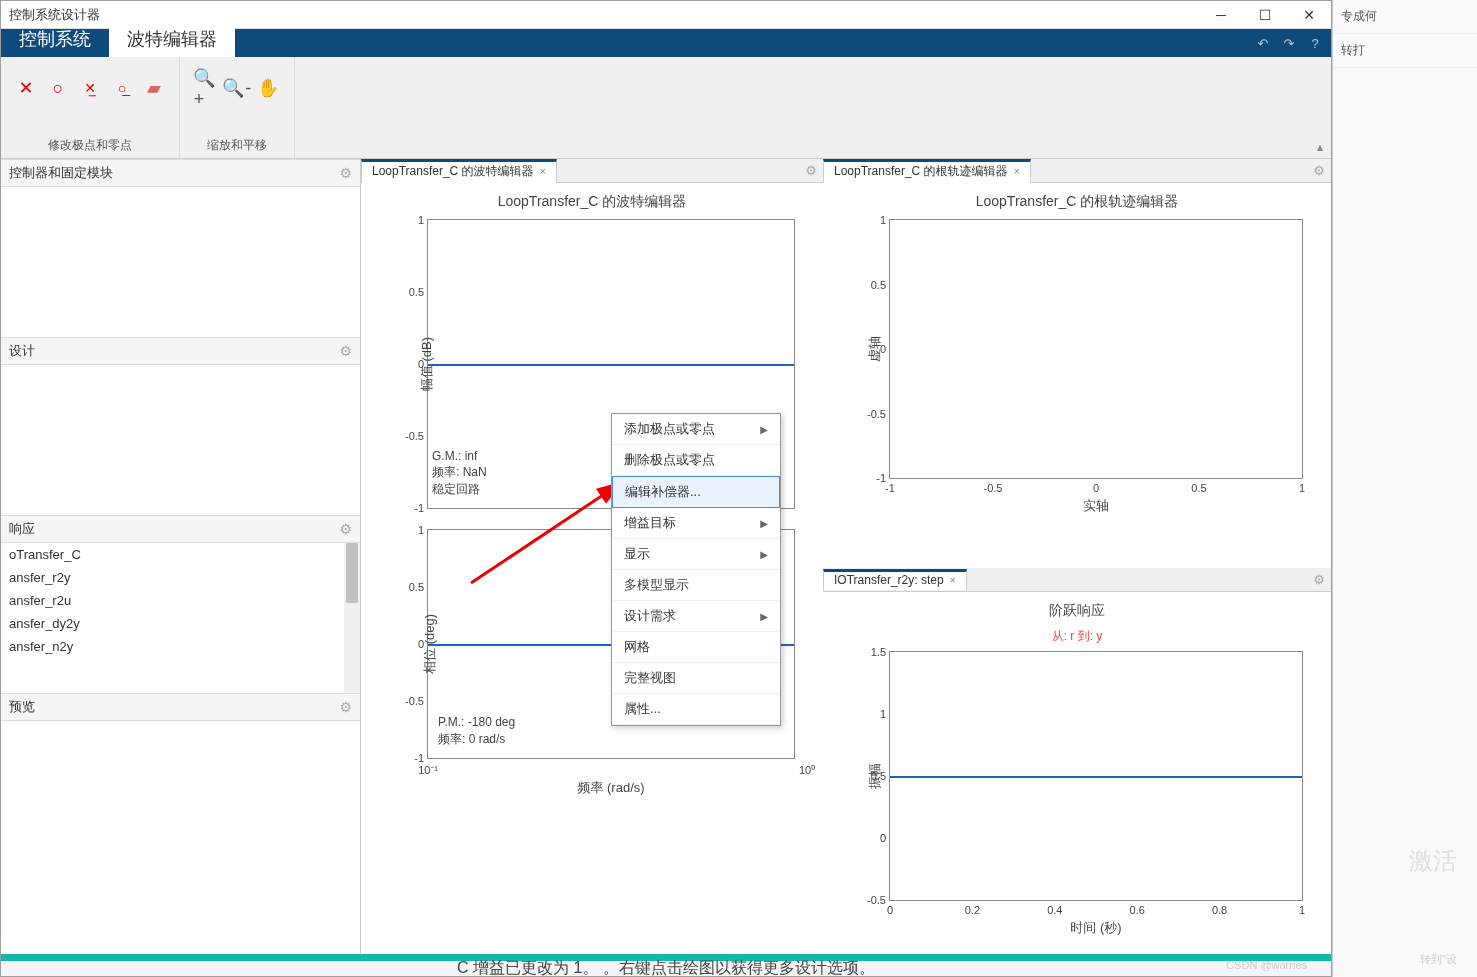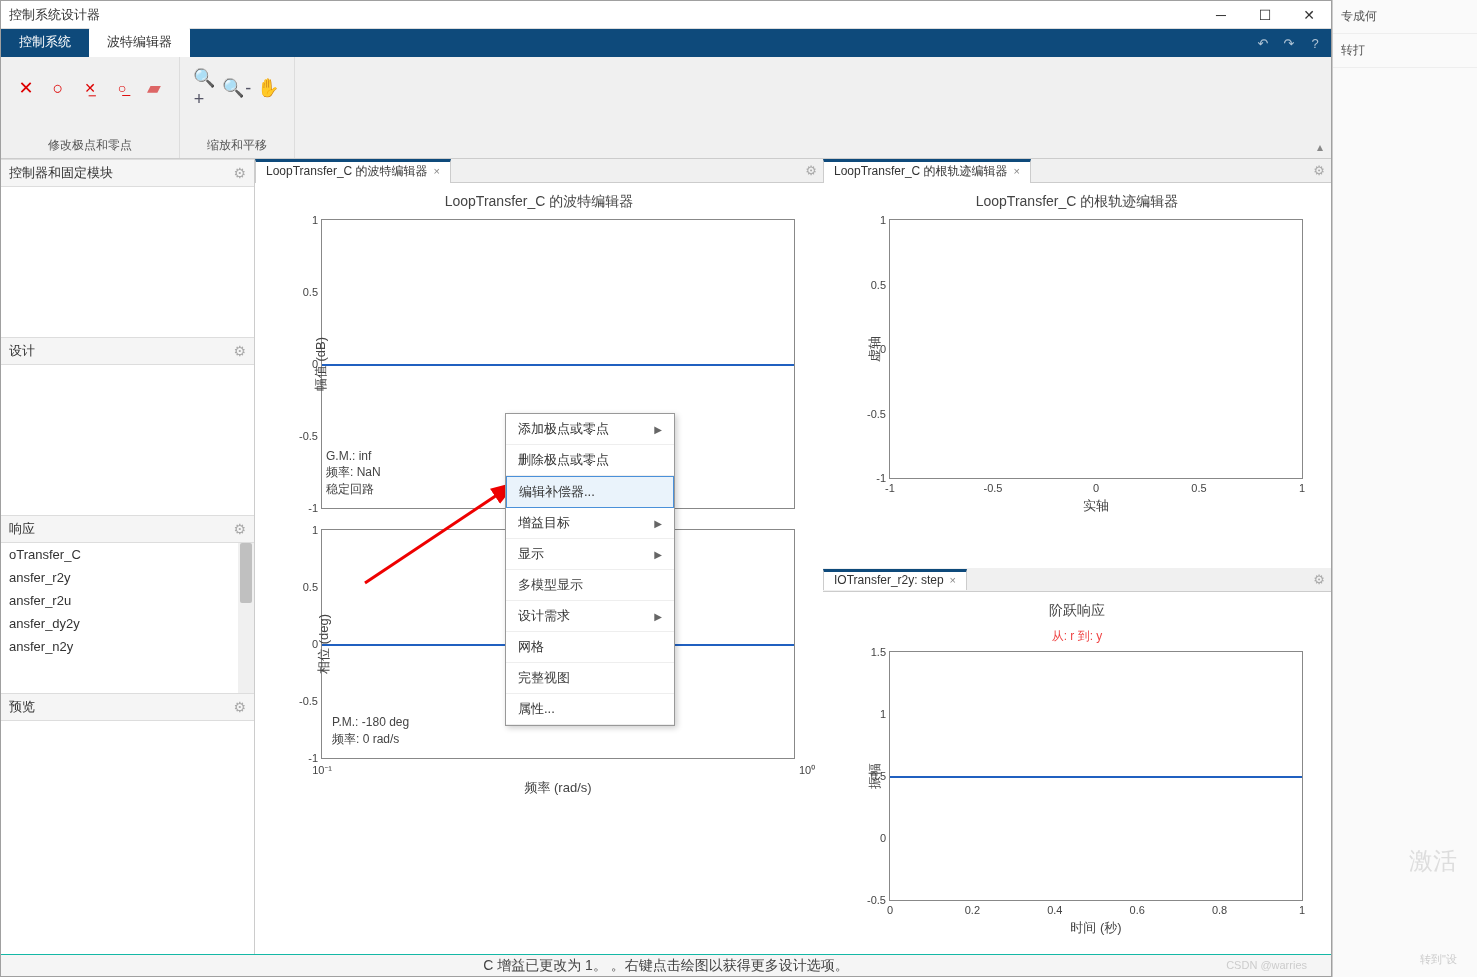--- a/index.html
+++ b/index.html
@@ -2,32 +2,32 @@
 <html><head>
 <meta charset="utf-8">
 <style>
 * { box-sizing: border-box; margin: 0; padding: 0; }
 body { font-family: "Microsoft YaHei", Arial, sans-serif; font-size: 13px; color: #333; background: #f0f0f0; overflow: hidden; width: 1477px; height: 977px; position: relative; }
 .window { position: absolute; left: 0; top: 0; width: 1332px; height: 977px; background: #fff; border: 1px solid #a0a0a0; }
 .titlebar { height: 28px; display: flex; align-items: center; justify-content: space-between; padding: 0 0 0 8px; background: #fff; border-bottom: 1px solid #ddd; }
 .win-controls { display: flex; }
 .win-btn { width: 44px; height: 28px; display: flex; align-items: center; justify-content: center; font-size: 14px; color: #333; }
 .toolstrip { background: #0e4a7b; height: 28px; display: flex; align-items: flex-end; position: relative; }
-.ts-tab { padding: 6px 18px; font-size: 13px; color: #fff; cursor: pointer; }
+.ts-tab { padding: 6px 18px; font-size: 18px; color: #fff; cursor: pointer; }
 .ts-tab.active { background: #fff; color: #333; border-top-left-radius: 3px; border-top-right-radius: 3px; }
 .ts-right { position: absolute; right: 6px; top: 4px; display: flex; gap: 6px; }
 .ts-icon { width: 20px; height: 20px; display: flex; align-items: center; justify-content: center; color: #b0c4d6; }
 .ribbon { background: #f0f0f0; height: 102px; border-bottom: 1px solid #ccc; display: flex; position: relative; }
 .ribbon-group { padding: 8px 14px 4px; border-right: 1px solid #ddd; display: flex; flex-direction: column; justify-content: space-between; }
 .ribbon-icons { display: flex; gap: 10px; align-items: center; padding-top: 12px; }
 .r-icon { width: 22px; height: 22px; display: flex; align-items: center; justify-content: center; font-size: 18px; }
 .ribbon-label { font-size: 12px; color: #555; text-align: center; padding-top: 6px; }
 .collapse-arrow { position: absolute; right: 8px; bottom: 4px; color: #888; font-size: 12px; }
 .workspace { display: flex; height: calc(100% - 158px); }
-.left-panel { width: 254px; border-right: 1px solid #ccc; background: #fff; display: flex; flex-direction: column; }
+.left-panel { width: 360px; border-right: 1px solid #ccc; background: #fff; display: flex; flex-direction: column; }
 .panel-hdr { background: #f5f5f5; border-bottom: 1px solid #ddd; border-top: 1px solid #ddd; padding: 4px 8px; display: flex; justify-content: space-between; align-items: center; font-size: 13px; }
 .panel-hdr .gear { color: #aaa; font-size: 14px; }
 .panel-spacer { height: 150px; }
 .resp-item { padding: 4px 8px; border-bottom: 0; font-size: 13px; display: flex; justify-content: space-between; }
 .resp-scroll { position: relative; height: 150px; overflow: hidden; }
 .resp-scroll-inner { position: absolute; left: 0; right: 16px; top: 0; }
 .scrollbar { position: absolute; right: 0; top: 0; width: 16px; height: 100%; background: #f0f0f0; }
 .scroll-thumb { position: absolute; left: 2px; right: 2px; top: 0; height: 60px; background: #c0c0c0; border-radius: 2px; }
 .center-panel { flex: 1; background: #f5f5f5; display: flex; flex-direction: column; }
 .right-panel { width: 508px; background: #f5f5f5; display: flex; flex-direction: column; }
@@ -45,21 +45,21 @@
 .tick-y { position: absolute; right: calc(100% + 4px); font-size: 11px; color: #444; transform: translateY(-50%); }
 .tick-x { position: absolute; top: calc(100% + 4px); font-size: 11px; color: #444; transform: translateX(-50%); }
 .data-line { position: absolute; left: 0; right: 0; height: 2px; background: #2060c0; }
 .info-text { position: absolute; font-size: 12px; color: #444; line-height: 1.4; }
 .context-menu { position: absolute; background: #fff; border: 1px solid #999; box-shadow: 2px 2px 6px rgba(0,0,0,0.2); width: 170px; z-index: 100; }
 .cm-item { padding: 6px 12px; font-size: 13px; display: flex; justify-content: space-between; align-items: center; border-bottom: 1px solid #eee; }
 .cm-item.highlighted { border: 1px solid #4a90d9; background: #eaf3fb; }
 .cm-item.disabled { color: #404040; }
 .cm-arrow { font-size: 10px; color: #666; }
 .arrow-annotation { position: absolute; pointer-events: none; z-index: 99; }
-.statusbar { position: absolute; bottom: 0; left: 0; right: 0; height: 22px; background: #f5f5f5; border-top: 1px solid #14b8a6; display: flex; align-items: center; justify-content: center; font-size: 14px; color: #444; }
+.statusbar { position: absolute; bottom: 0; left: 0; right: 0; height: 22px; background: #f5f5f5; border-top: 7px solid #14b8a6; display: flex; align-items: center; justify-content: center; font-size: 16px; color: #444; }
 .side-strip { position: absolute; left: 1332px; top: 0; width: 145px; height: 977px; background: #fafafa; border-left: 1px solid #ccc; }
 .side-item { padding: 8px; font-size: 12px; color: #555; border-bottom: 1px solid #eee; }
 .watermark { position: absolute; right: 20px; bottom: 100px; color: #ddd; font-size: 24px; }
 .watermark2 { position: absolute; right: 20px; bottom: 10px; color: #ccc; font-size: 11px; }
 </style>
 </head>
 <body>
 
 <div class="window">
 

